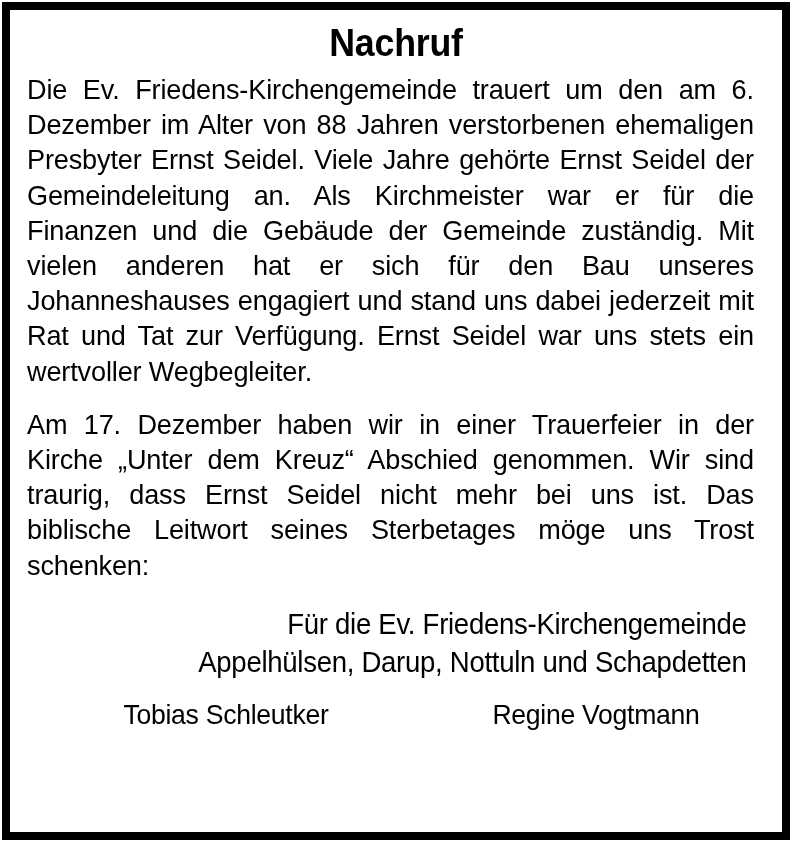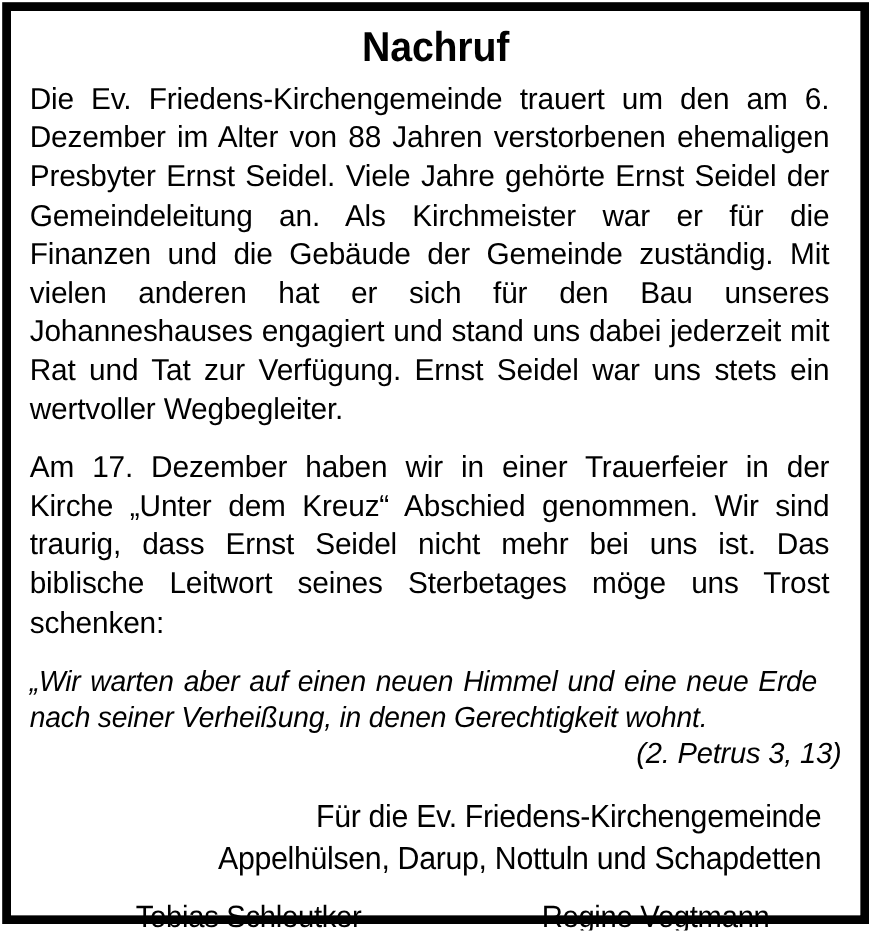--- a/index.html
+++ b/index.html
@@ -133,24 +133,20 @@
 
 <div class="notice-frame">
   <div class="notice-body">
 
     <h1 class="notice-title">Nachruf</h1>
 
     <p class="notice-paragraph">Die Ev. Friedens-Kirchengemeinde trauert um den am 6. Dezember im Alter von 88 Jahren verstorbenen ehemaligen Presbyter Ernst Seidel. Viele Jahre gehörte Ernst Seidel der Gemeindeleitung an. Als Kirchmeister war er für die Finanzen und die Gebäude der Gemeinde zuständig. Mit vielen anderen hat er sich für den Bau unseres Johanneshauses engagiert und stand uns dabei jederzeit mit Rat und Tat zur Verfügung. Ernst Seidel war uns stets ein wertvoller Wegbegleiter.</p>
 
     <p class="notice-paragraph">Am 17. Dezember haben wir in einer Trauerfeier in der Kirche „Unter dem Kreuz“ Abschied genommen. Wir sind traurig, dass Ernst Seidel nicht mehr bei uns ist. Das biblische Leitwort seines Sterbetages möge uns Trost schenken:</p>
 
-    <div class="scripture-block">
-      <p class="scripture-quote">„Wir warten aber auf einen neuen Himmel und eine neue Erde nach seiner Verheißung, in denen Gerechtigkeit wohnt.</p>
-      <p class="scripture-reference">(2. Petrus 3, 13)</p>
-    </div>
 
     <div class="congregation-block">
       <p class="congregation-line">Für die Ev. Friedens-Kirchengemeinde</p>
       <p class="congregation-line">Appelhülsen, Darup, Nottuln und Schapdetten</p>
     </div>
 
     <div class="signatories">
       <div class="signatory left">
         <p class="signatory-name">Tobias Schleutker</p>
 

